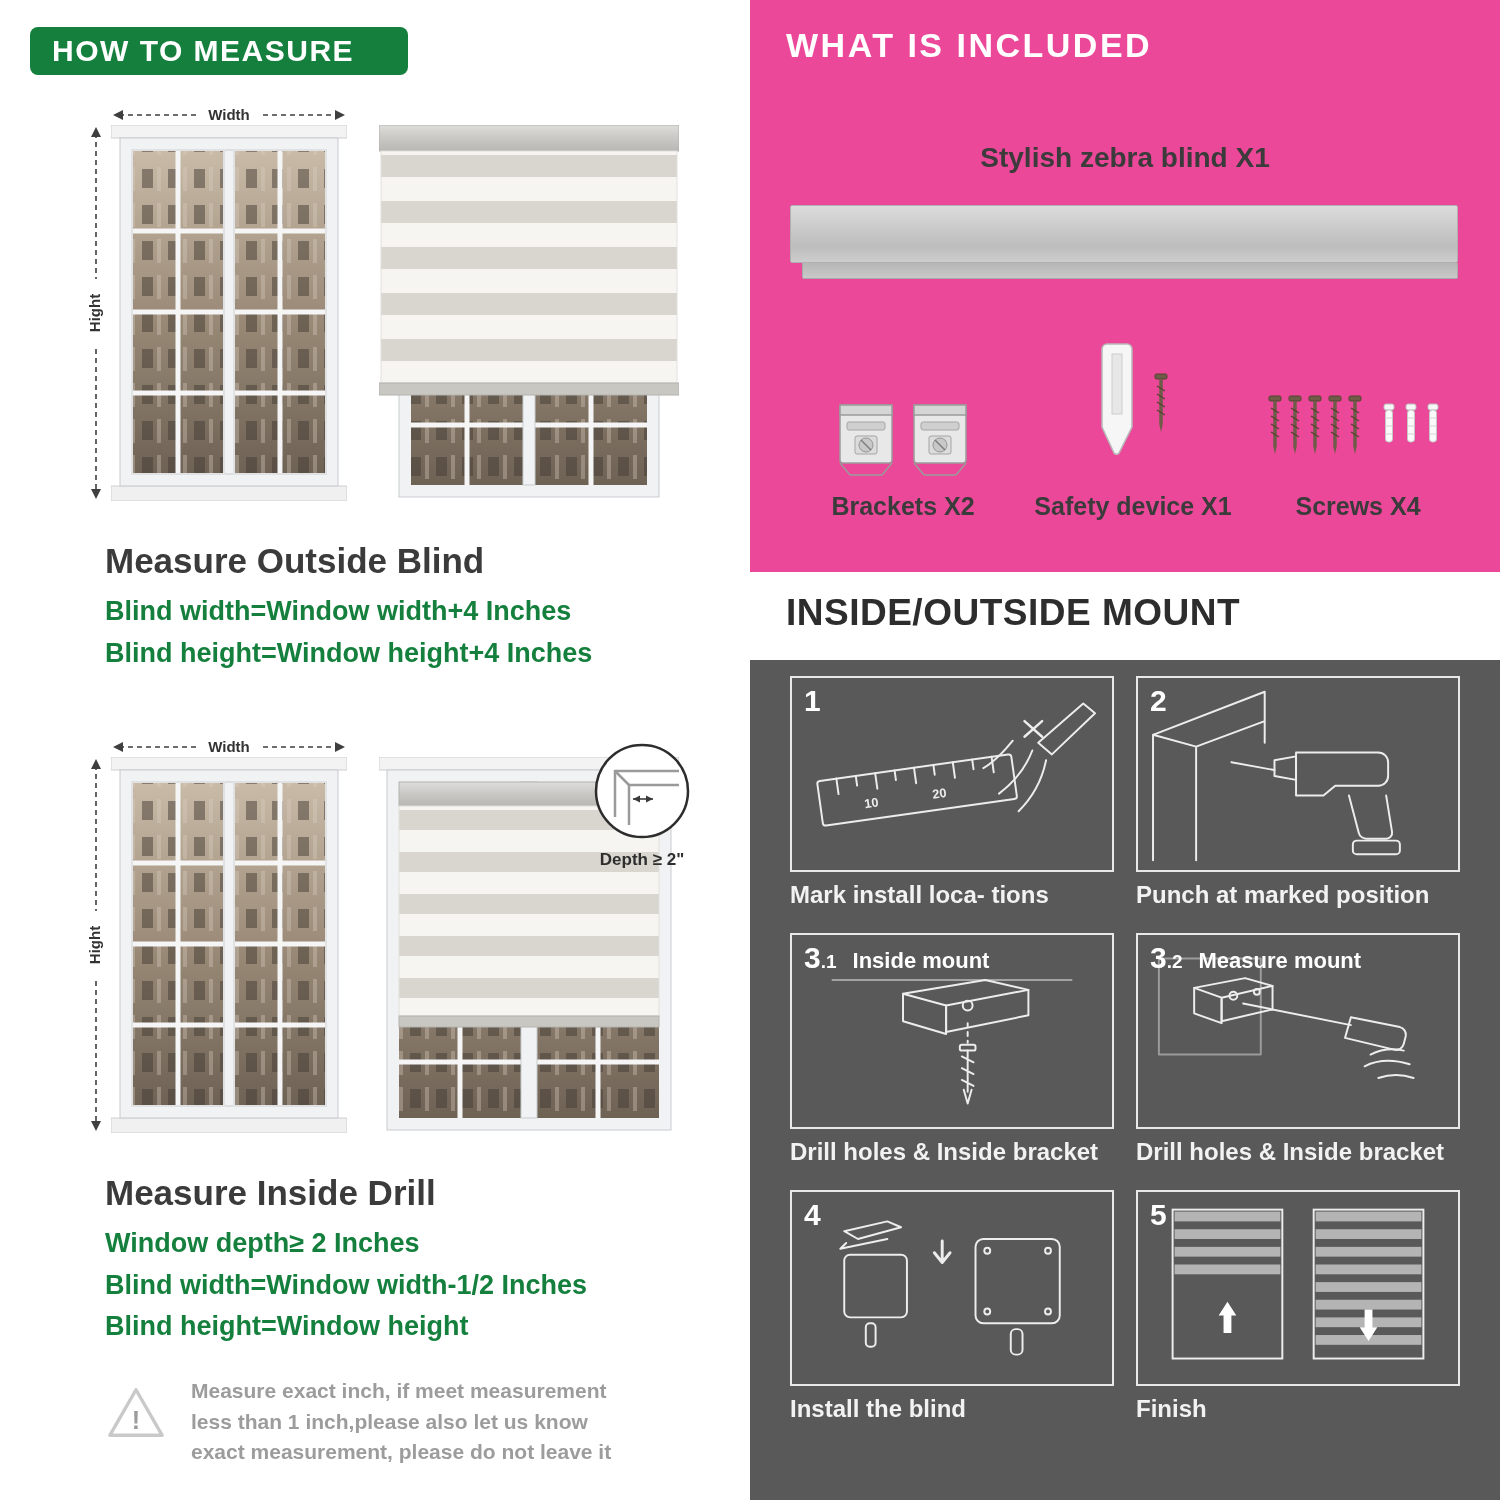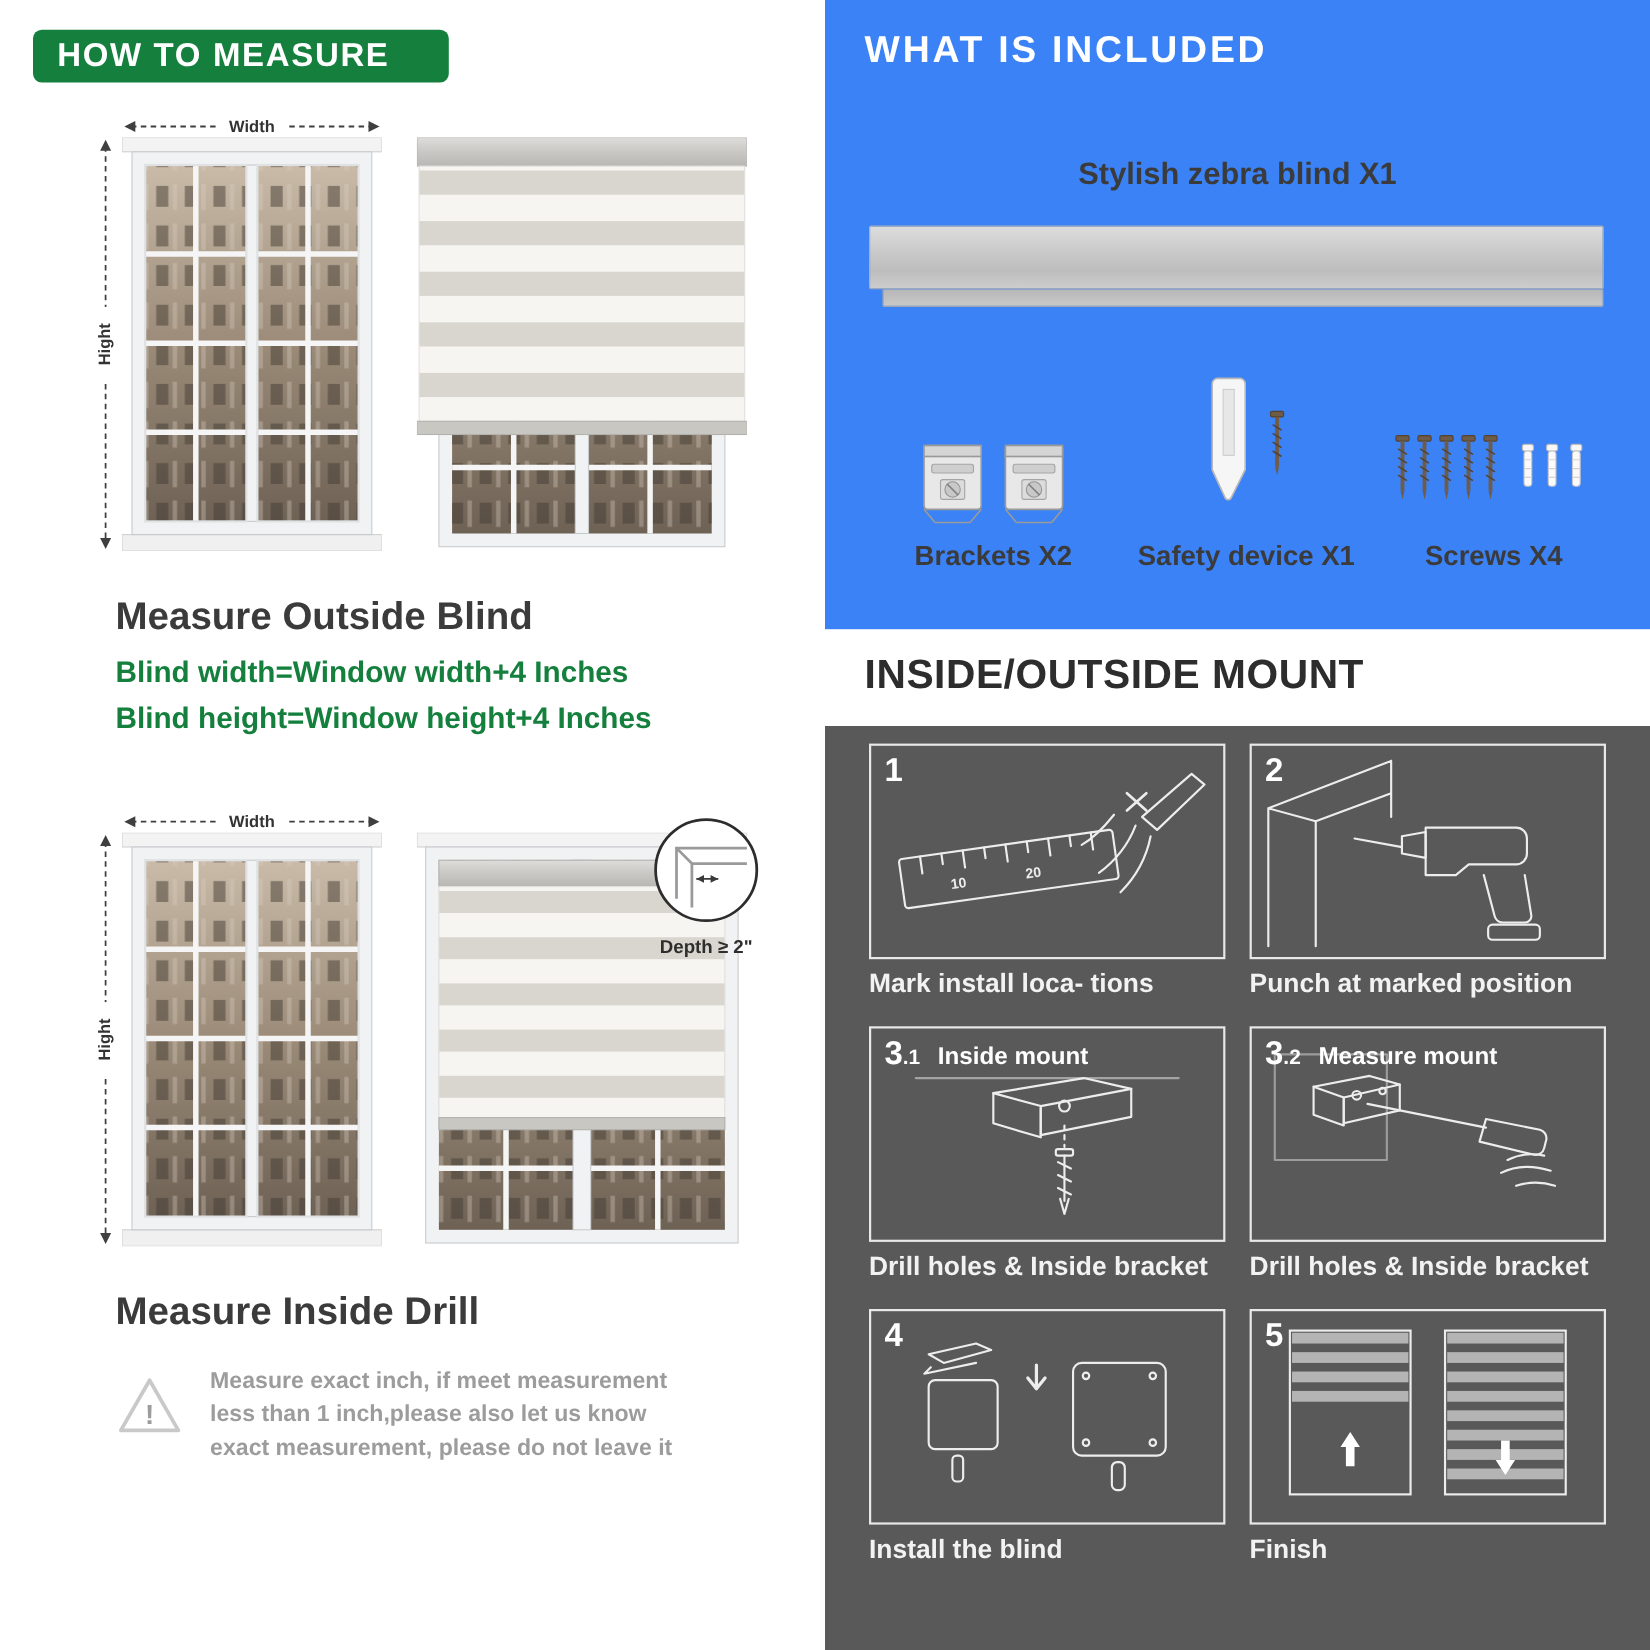--- a/index.html
+++ b/index.html
@@ -21,21 +21,21 @@
   .g-lines { margin-top:10px; }
   .g-line { margin-left:105px; font-size:27px; font-weight:700; color:#15803d; line-height:1.55; }
   .row2 { margin-top:62px; }
   .depth-detail { position:absolute; left:502px; top:4px; width:110px; text-align:center; }
   .depth-label { font-size:17px; font-weight:700; color:#2e2e2e; margin-top:1px; }
   .note-row { display:flex; gap:24px; margin:28px 0 0 105px; width:560px; align-items:flex-start; }
   .warn-svg { width:62px; height:58px; flex:none; margin-top:8px; }
   .note-text { font-size:21px; font-weight:700; color:#9c9c9c; line-height:1.45; width:452px; }
 
   
-  .included { position:absolute; left:750px; top:0; width:750px; height:572px; background:#3b82f6; }
+  .included { position:absolute; left:750px; top:0; width:750px; height:572px; background:#ec4899; }
   .included-banner { position:absolute; left:36px; top:26px; font-size:34px; font-weight:800; letter-spacing:2.5px; color:#ffffff; }
   .product-label { position:absolute; left:0; right:0; top:142px; text-align:center; font-size:28px; font-weight:700; color:#3b3b3b; }
   .headrail { position:absolute; left:40px; top:205px; width:668px; }
   .headrail-main { height:58px; border:1px solid #b0b0b0; border-radius:2px;
       background:linear-gradient(180deg,#dcdcdc 0%,#cacaca 40%,#bdbdbd 72%,#cdcdcd 100%); }
   .headrail-lip { height:16px; margin-left:12px; border:1px solid #a9a9a9; border-top:none;
       border-radius:0 0 2px 2px; background:linear-gradient(180deg,#b6b6b6,#c9c9c9); }
   .pack { position:absolute; top:330px; text-align:center; }
   .pack-art { height:150px; display:flex; align-items:flex-end; justify-content:center; gap:12px; }
   .pack-label { margin-top:12px; font-size:25px; font-weight:700; color:#3b3b3b; }
@@ -251,20 +251,25 @@
             <path d="M42,84 L42,44 L92,44"></path>
             <line x1="28" y1="30" x2="42" y2="44"></line>
           </g>
           <line x1="46" y1="58" x2="66" y2="58" stroke="#3a3a3a" stroke-width="1.6"></line>
           <path d="M46,58 l7,-3.5 v7 z M66,58 l-7,-3.5 v7 z" fill="#3a3a3a"></path>
         </svg>
         <div class="depth-label">Depth ≥ 2"</div>
       </div>
     </div>
     <h2 class="h-measure">Measure Inside Drill</h2>
+    <div class="g-lines">
+      <p class="g-line">Window depth≥ 2 Inches</p>
+      <p class="g-line">Blind width=Window width-1/2 Inches</p>
+      <p class="g-line">Blind height=Window height</p>
+    </div>
 
     <div class="note-row">
       <svg class="warn-svg" viewBox="0 0 64 58">
         <path d="M32 5 L59 52 H5 Z" fill="none" stroke="#c9c9c9" stroke-width="3.5" stroke-linejoin="round"></path>
         <text x="32" y="46" text-anchor="middle" font-size="26" font-weight="bold" fill="#9c9c9c">!</text>
       </svg>
       <p class="note-text">Measure exact inch, if meet measurement less than 1 inch,please also let us know exact measurement, please do not leave it</p>
     </div>
   </section>
 

